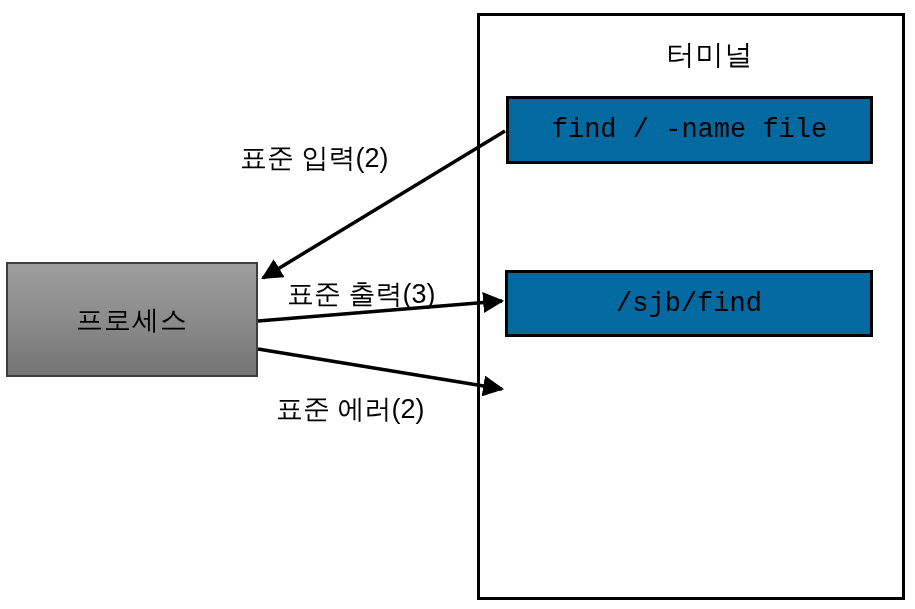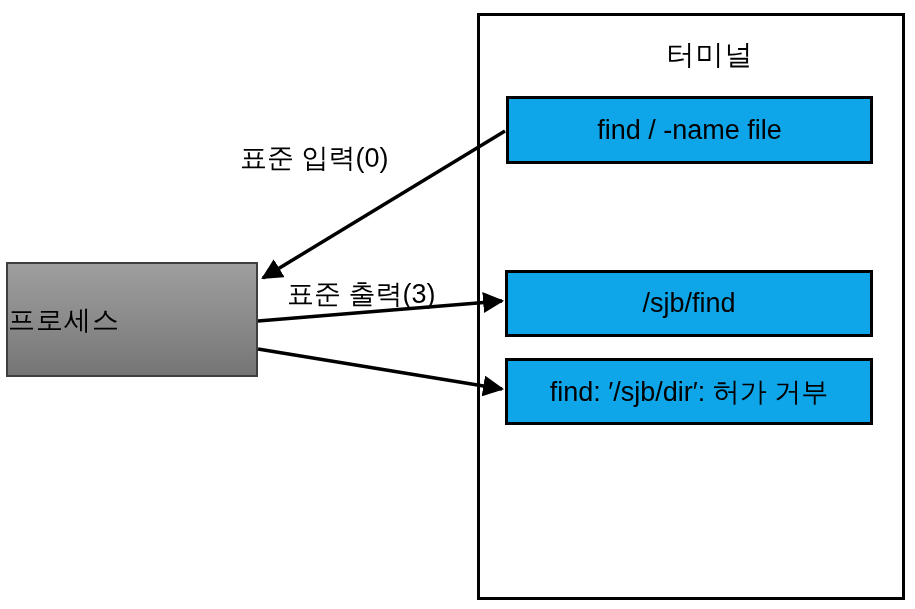--- a/index.html
+++ b/index.html
@@ -21,21 +21,21 @@
   
   .process-box {
     left: 6px;
     top: 262px;
     width: 248px;
     height: 111px;
     background: linear-gradient(to bottom, #9e9e9e 0%, #8d8d8d 45%, #757575 100%);
     border: 2px solid #3f3f3f;
     display: flex;
     align-items: center;
-    justify-content: flex-start;
+    justify-content: center;
   }
   .process-box .label {
     font-size: 27px;
     letter-spacing: 1px;
   }
 
   
   .terminal-box {
     left: 477px;
     top: 13px;
@@ -50,25 +50,26 @@
     width: 428px;
     text-align: center;
     font-size: 28px;
     letter-spacing: 1px;
     padding-left: 19px;
   }
 
   
   .line-box {
     border: 3px solid #000000;
-    background: #0ea5e9;
+    background: #0369a1;
     display: flex;
     align-items: center;
     justify-content: center;
     font-size: 27px;
+    font-family: Liberation Mono, monospace;
   }
   .line-box.cmd   { left: 506px; top: 96px;  width: 361px; height: 62px; }
   .line-box.out   { left: 505px; top: 270px; width: 362px; height: 61px; }
   .line-box.err   { left: 505px; top: 358px; width: 362px; height: 61px; }
 
   
   .stream-label {
     font-size: 27px;
     white-space: nowrap;
   }
@@ -93,30 +94,28 @@
 
   <div class="abs terminal-box"></div>
   <div class="abs terminal-title">터미널</div>
 
   <div class="abs line-box cmd">
     <span>find / -name file</span>
   </div>
   <div class="abs line-box out">
     <span>/sjb/find</span>
   </div>
-  <div class="abs line-box err">
-    <span>find: ′/sjb/dir′: 허가 거부</span>
-  </div>
 
   <div class="abs process-box">
     <span class="label">프로세스</span>
   </div>
 
-  <div class="abs stream-label stdin">표준 입력(0)</div>
+  <div class="abs stream-label stdin">표준 입력(2)</div>
   <div class="abs stream-label stdout">표준 출력(3)</div>
+  <div class="abs stream-label stderr">표준 에러(2)</div>
 
   <svg class="arrows" viewBox="0 0 915 609" xmlns="http://www.w3.org/2000/svg">
     <defs>
       <marker id="arrowhead" viewBox="0 0 10 10" refX="9" refY="5" markerWidth="6" markerHeight="6" orient="auto-start-reverse">
         <path d="M 0 0 L 10 5 L 0 10 z" fill="#000000"></path>
       </marker>
     </defs>
 
     <line x1="505" y1="131" x2="263" y2="278" stroke="#000000" stroke-width="3.5" marker-end="url(#arrowhead)"></line>
 

